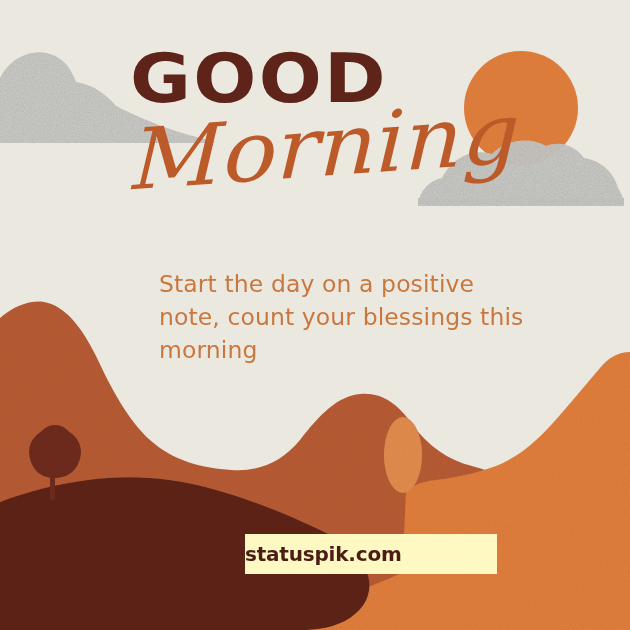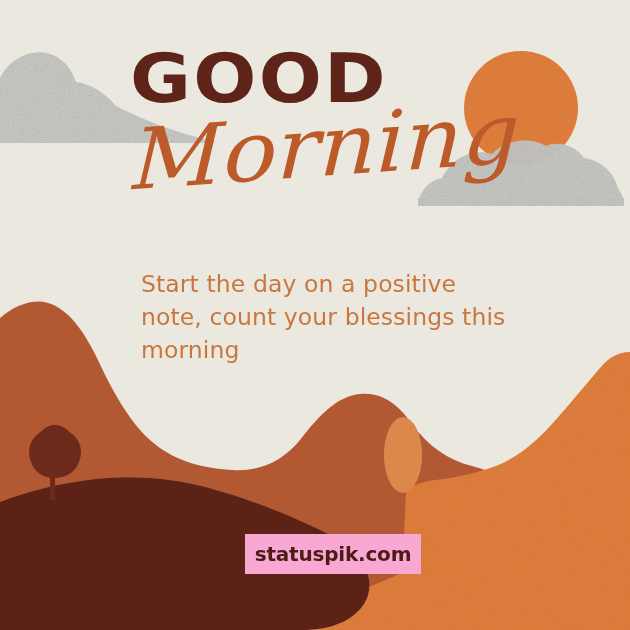--- a/index.html
+++ b/index.html
@@ -63,43 +63,43 @@
     color: #BD5A2A;
     margin: 0;
     white-space: nowrap;
     transform: rotate(-4deg) skewX(-6deg) scaleX(1.06);
     transform-origin: left center;
   }
 
   
   #body-copy {
     position: absolute;
-    left: 104px;
+    left: 122px;
     top: 268px;
     width: 380px;
     margin: 0;
     font-family: "DejaVu Sans", sans-serif;
     font-weight: 400;
     font-size: 23.5px;
     line-height: 33px;
     letter-spacing: 0.1px;
     color: #C9773F;
   }
 
   
   #site-badge {
     position: absolute;
     left: 208px;
     top: 534px;
-    width: 176px;
+    width: 252px;
     height: 40px;
-    background: #f9a8d4;
+    background: #fef9c3;
     display: flex;
     align-items: center;
-    justify-content: center;
+    justify-content: flex-start;
     box-sizing: border-box;
   }
   #site-badge-label {
     font-family: "DejaVu Sans", sans-serif;
     font-weight: 700;
     font-size: 20px;
     letter-spacing: -0.2px;
     color: #4B1D16;
     white-space: nowrap;
   }

